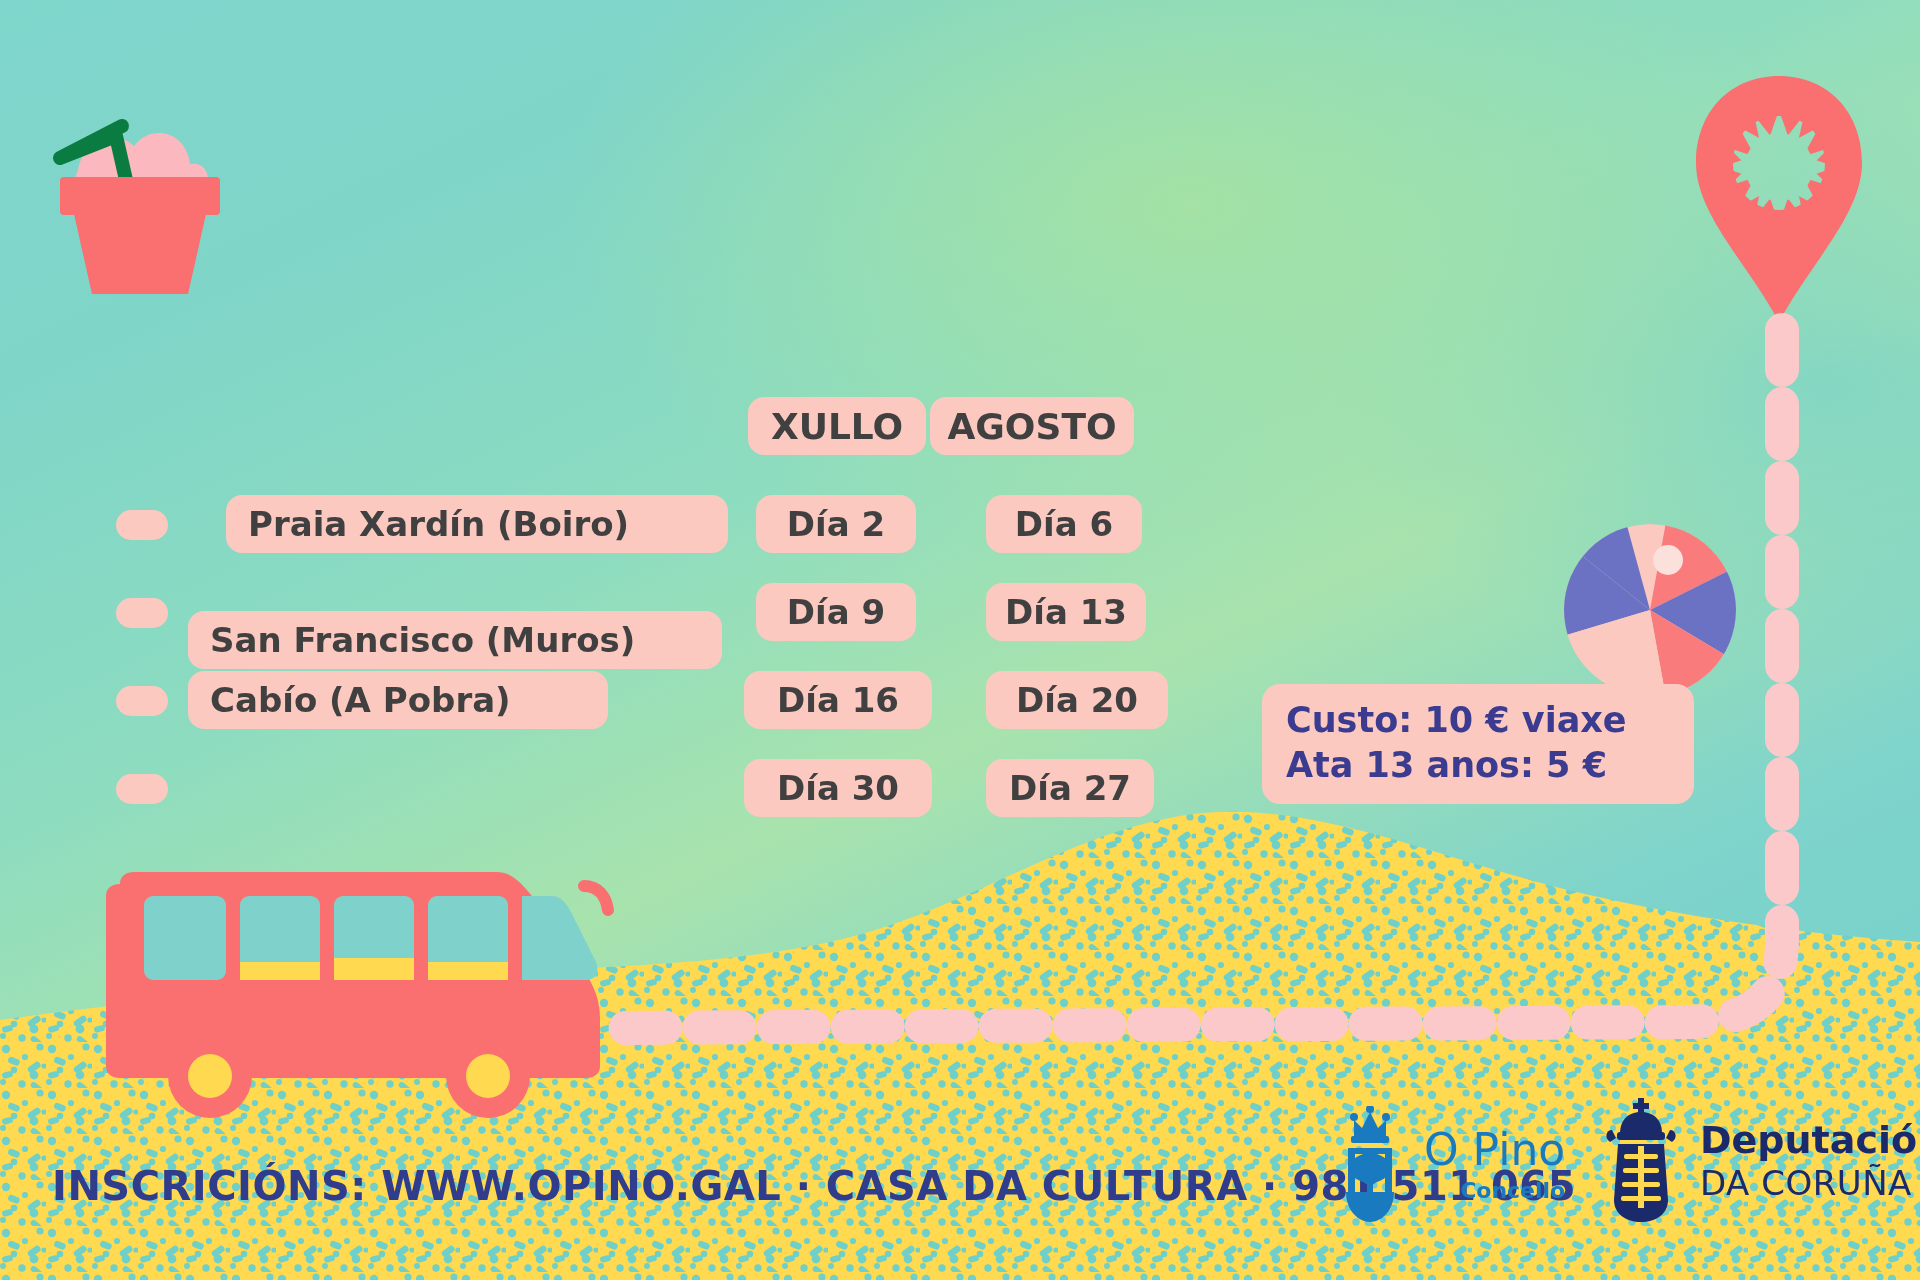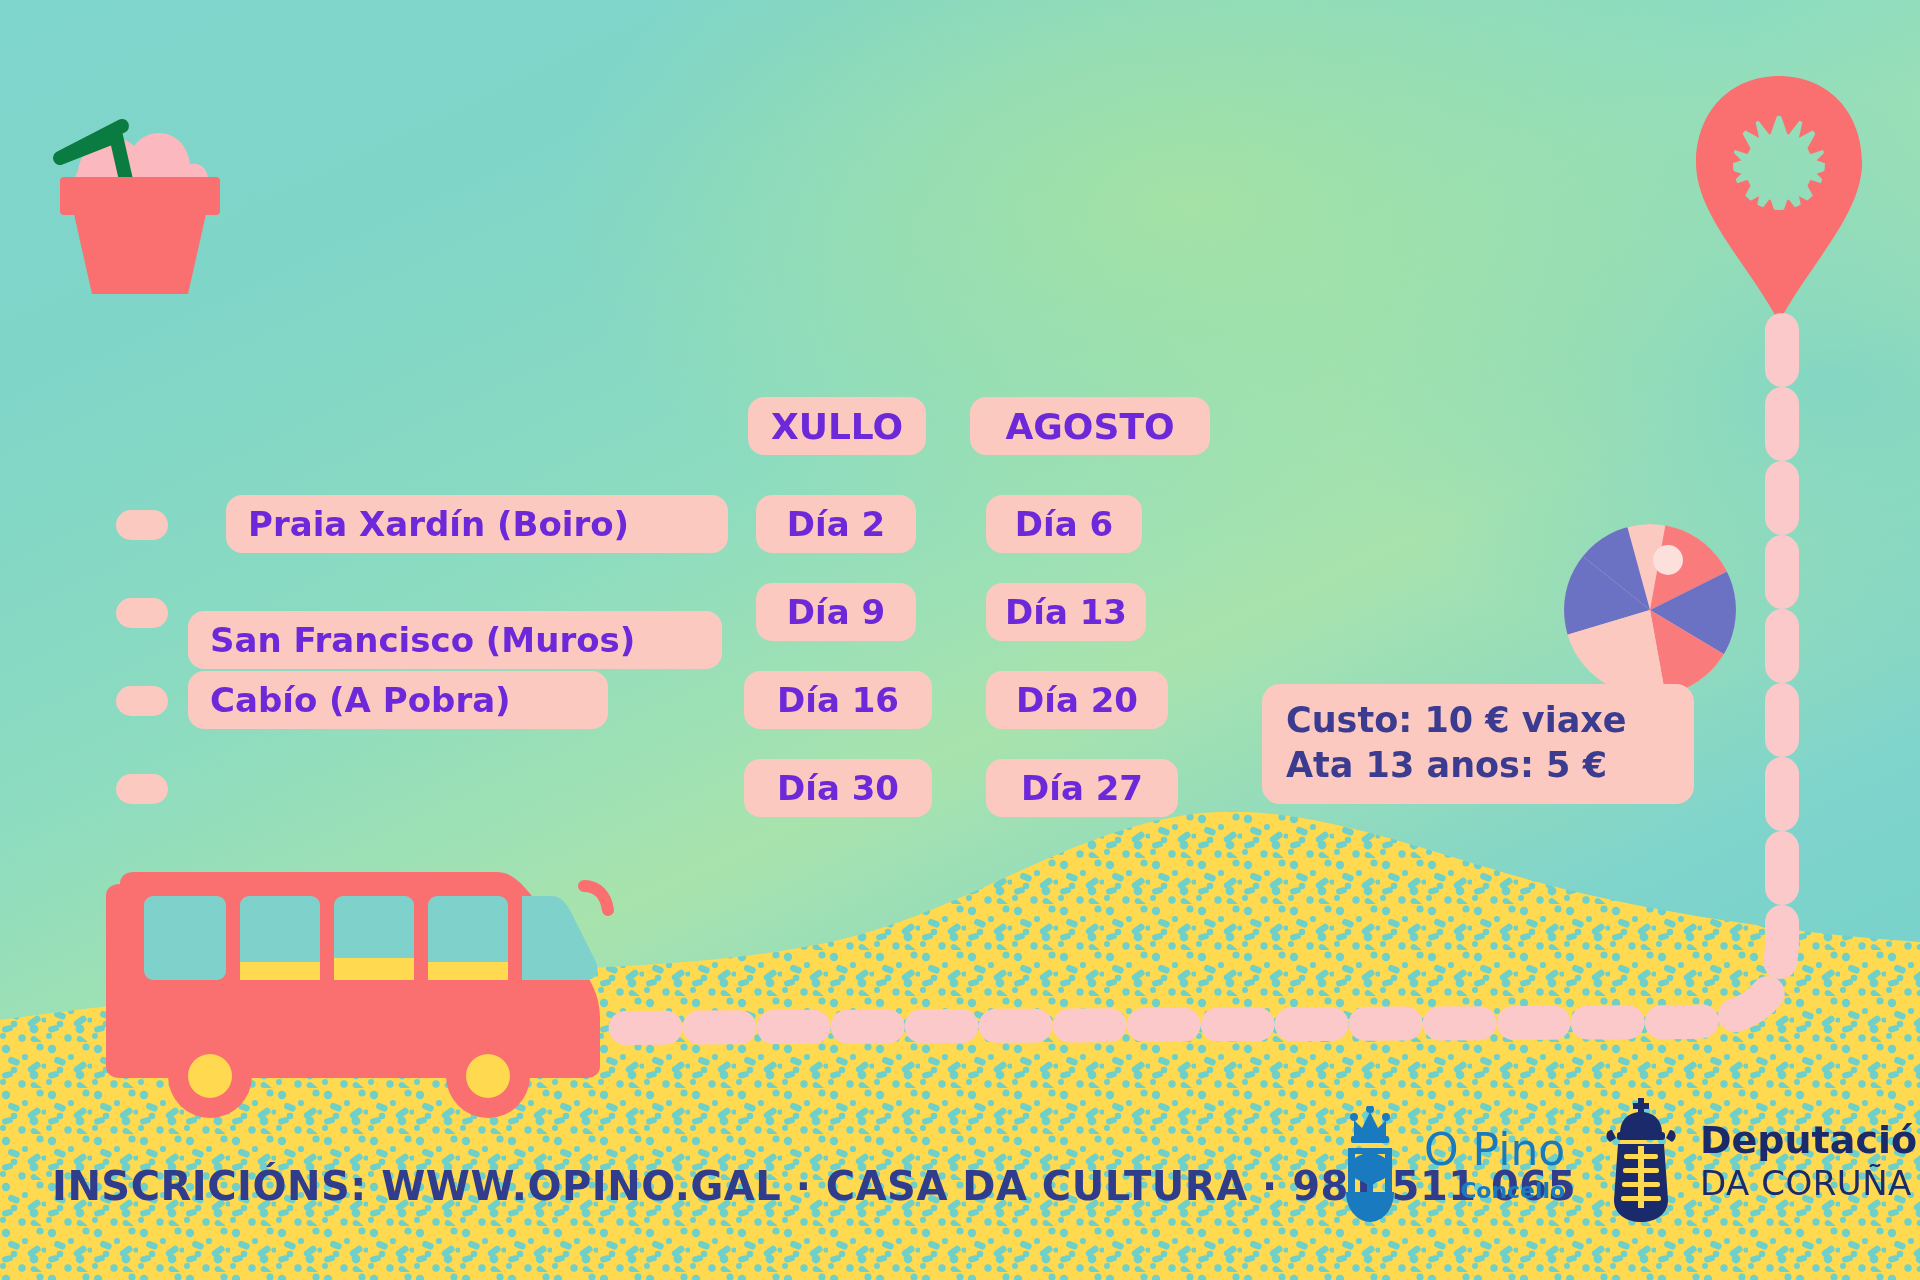--- a/index.html
+++ b/index.html
@@ -31,21 +31,21 @@
     font-size:150px;line-height:1;font-weight:bold;
     color:#ffd95e;letter-spacing:-2px;
     text-shadow:7px 9px 0 rgba(150,175,120,.30);
     white-space:nowrap;
     font-family:"DejaVu Sans", sans-serif;
   }
 
   
   .pill{
     position:absolute;background:#fbc9c0;border-radius:18px;
-    color:#6d28d9;font-weight:bold;display:flex;align-items:center;justify-content:center;
+    color:#404040;font-weight:bold;display:flex;align-items:center;justify-content:center;
     font-family:"DejaVu Sans", sans-serif;
   }
   .month-pill{height:58px;font-size:36px;border-radius:16px;}
   .place-pill{height:58px;font-size:34px;padding:0 22px;border-radius:16px;justify-content:flex-start;}
   .day-pill{height:58px;font-size:34px;border-radius:16px;}
   .bullet{
     position:absolute;background:#fbc9c0;border-radius:16px;width:52px;height:30px;
   }
   .price-box{
     position:absolute;background:#fbc9c0;border-radius:18px;
@@ -195,40 +195,40 @@
     <g>
       <circle cx="126" cy="206" r="42" fill="#fa6f70"></circle>
       <circle cx="126" cy="206" r="22" fill="#ffd94f"></circle>
       <circle cx="404" cy="206" r="42" fill="#fa6f70"></circle>
       <circle cx="404" cy="206" r="22" fill="#ffd94f"></circle>
     </g>
   </svg>
 
 
   <div class="pill month-pill" style="left:748px;top:397px;width:178px;">XULLO</div>
-  <div class="pill month-pill" style="left:970px;top:397px;width:240px;">AGOSTO</div>
+  <div class="pill month-pill" style="left:930px;top:397px;width:204px;">AGOSTO</div>
 
   <div class="bullet" style="left:116px;top:510px;"></div>
   <div class="pill place-pill" style="left:188px;top:495px;width:458px;margin-left:38px;">Praia Xardín (Boiro)</div>
   <div class="pill day-pill" style="left:756px;top:495px;width:160px;">Día 2</div>
   <div class="pill day-pill" style="left:986px;top:495px;width:156px;">Día 6</div>
 
   <div class="bullet" style="left:116px;top:598px;"></div>
   <div class="pill place-pill" style="left:188px;top:583px;width:490px;margin-top:28px;">San Francisco (Muros)</div>
   <div class="pill day-pill" style="left:756px;top:583px;width:160px;">Día 9</div>
   <div class="pill day-pill" style="left:986px;top:583px;width:160px;">Día 13</div>
 
   <div class="bullet" style="left:116px;top:686px;"></div>
   <div class="pill place-pill" style="left:188px;top:671px;width:376px;">Cabío (A Pobra)</div>
   <div class="pill day-pill" style="left:744px;top:671px;width:188px;">Día 16</div>
   <div class="pill day-pill" style="left:986px;top:671px;width:182px;">Día 20</div>
 
   <div class="bullet" style="left:116px;top:774px;"></div>
   <div class="pill day-pill" style="left:744px;top:759px;width:188px;">Día 30</div>
-  <div class="pill day-pill" style="left:986px;top:759px;width:192px;">Día 27</div>
+  <div class="pill day-pill" style="left:986px;top:759px;width:168px;">Día 27</div>
 
   <div class="price-box" style="left:1262px;top:684px;width:382px;">
     <div>Custo: 10 € viaxe</div>
     <div>Ata 13 anos: 5 €</div>
   </div>
 
   <div class="footer-text">INSCRICIÓNS: WWW.OPINO.GAL · CASA DA CULTURA · 981 511 065</div>
 
   <div class="logo" style="left:1338px;top:1106px;">
     <svg width="86" height="118" viewBox="0 0 86 118">

